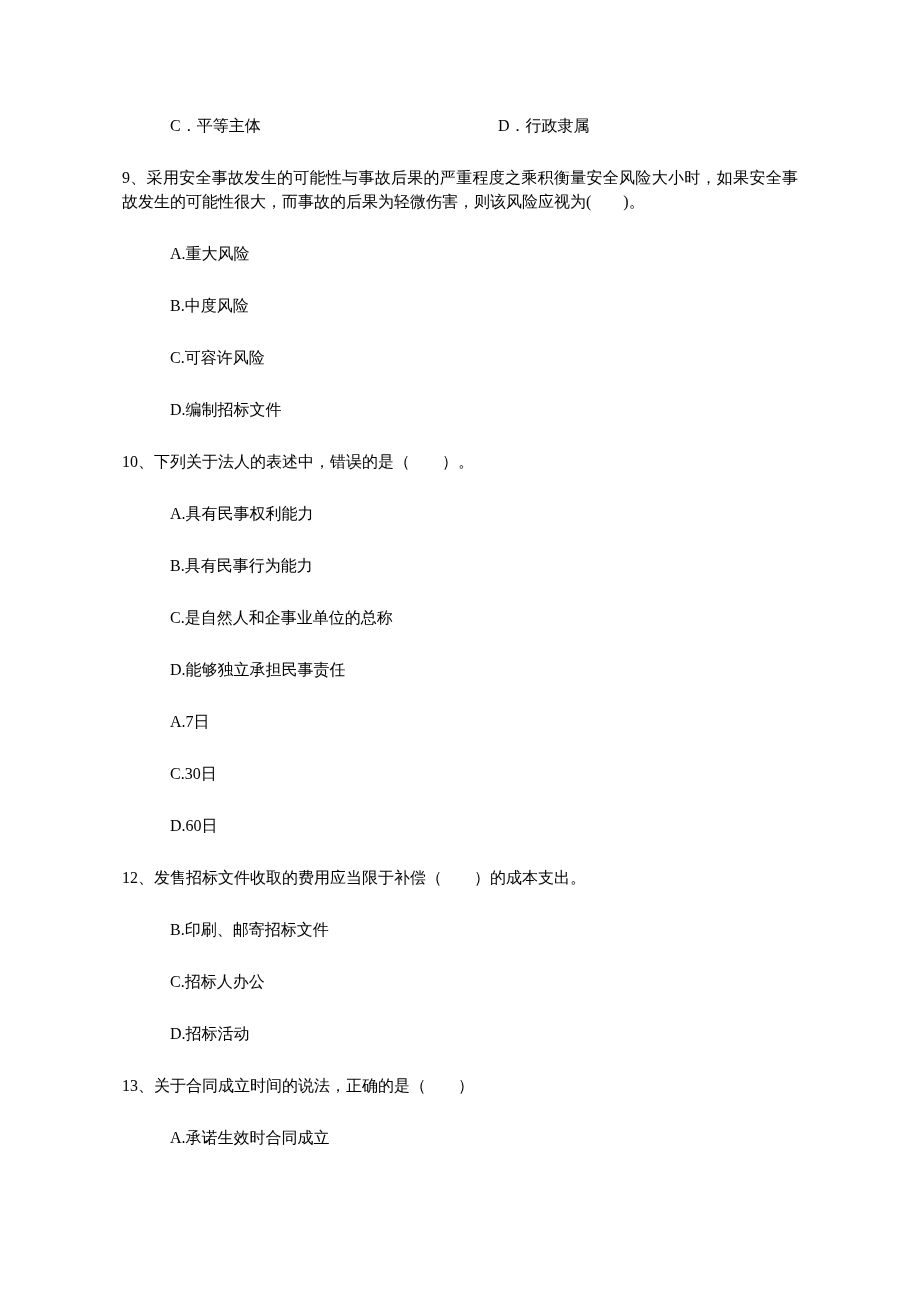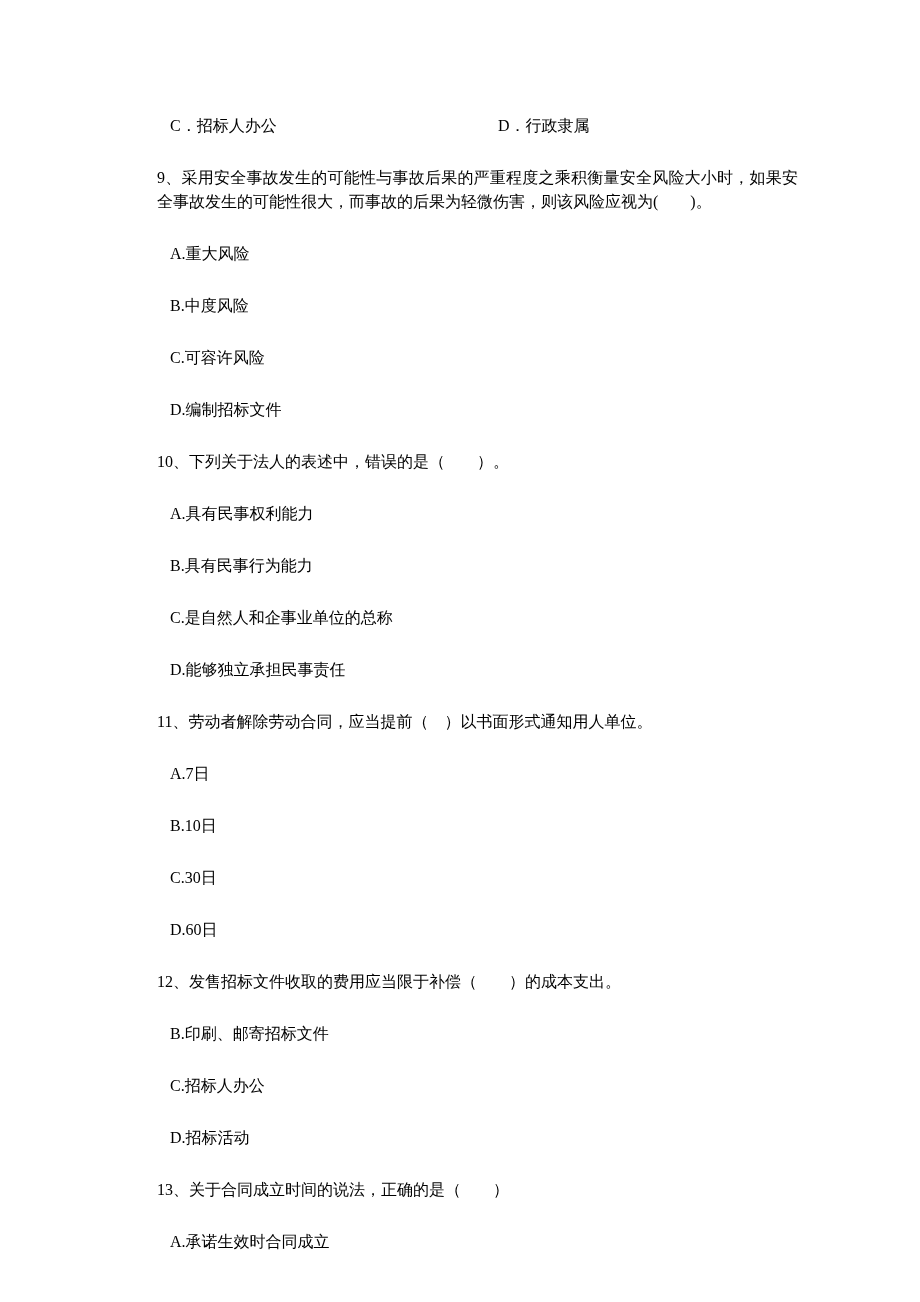--- a/index.html
+++ b/index.html
@@ -25,55 +25,52 @@
     padding-left: 48px;
   }
   .option-cell {
     flex: 0 0 auto;
   }
   .option-cell.left {
     width: 328px;
   }
   .question {
     margin-bottom: 28px;
-    margin-left: 35px;
   }
   .opt {
     margin-bottom: 28px;
     padding-left: 48px;
   }
   .q-text {
     text-align: justify;
   }
 </style>
 </head>
 <body>
 
 <div class="content">
 
   <div class="option-row">
-    <div class="option-cell left">C．招标人办公</div>
+    <div class="option-cell left">C．平等主体</div>
     <div class="option-cell">D．行政隶属</div>
   </div>
 
   <div class="question q-text">9、采用安全事故发生的可能性与事故后果的严重程度之乘积衡量安全风险大小时，如果安全事故发生的可能性很大，而事故的后果为轻微伤害，则该风险应视为(　　)。</div>
   <div class="opt">A.重大风险</div>
   <div class="opt">B.中度风险</div>
   <div class="opt">C.可容许风险</div>
   <div class="opt">D.编制招标文件</div>
 
   <div class="question">10、下列关于法人的表述中，错误的是（　　）。</div>
   <div class="opt">A.具有民事权利能力</div>
   <div class="opt">B.具有民事行为能力</div>
   <div class="opt">C.是自然人和企事业单位的总称</div>
   <div class="opt">D.能够独立承担民事责任</div>
 
-  <div class="question">11、劳动者解除劳动合同，应当提前（　）以书面形式通知用人单位。</div>
   <div class="opt">A.7日</div>
-  <div class="opt">B.10日</div>
   <div class="opt">C.30日</div>
   <div class="opt">D.60日</div>
 
   <div class="question">12、发售招标文件收取的费用应当限于补偿（　　）的成本支出。</div>
   <div class="opt">B.印刷、邮寄招标文件</div>
   <div class="opt">C.招标人办公</div>
   <div class="opt">D.招标活动</div>
 
   <div class="question">13、关于合同成立时间的说法，正确的是（　　）</div>
   <div class="opt">A.承诺生效时合同成立</div>

